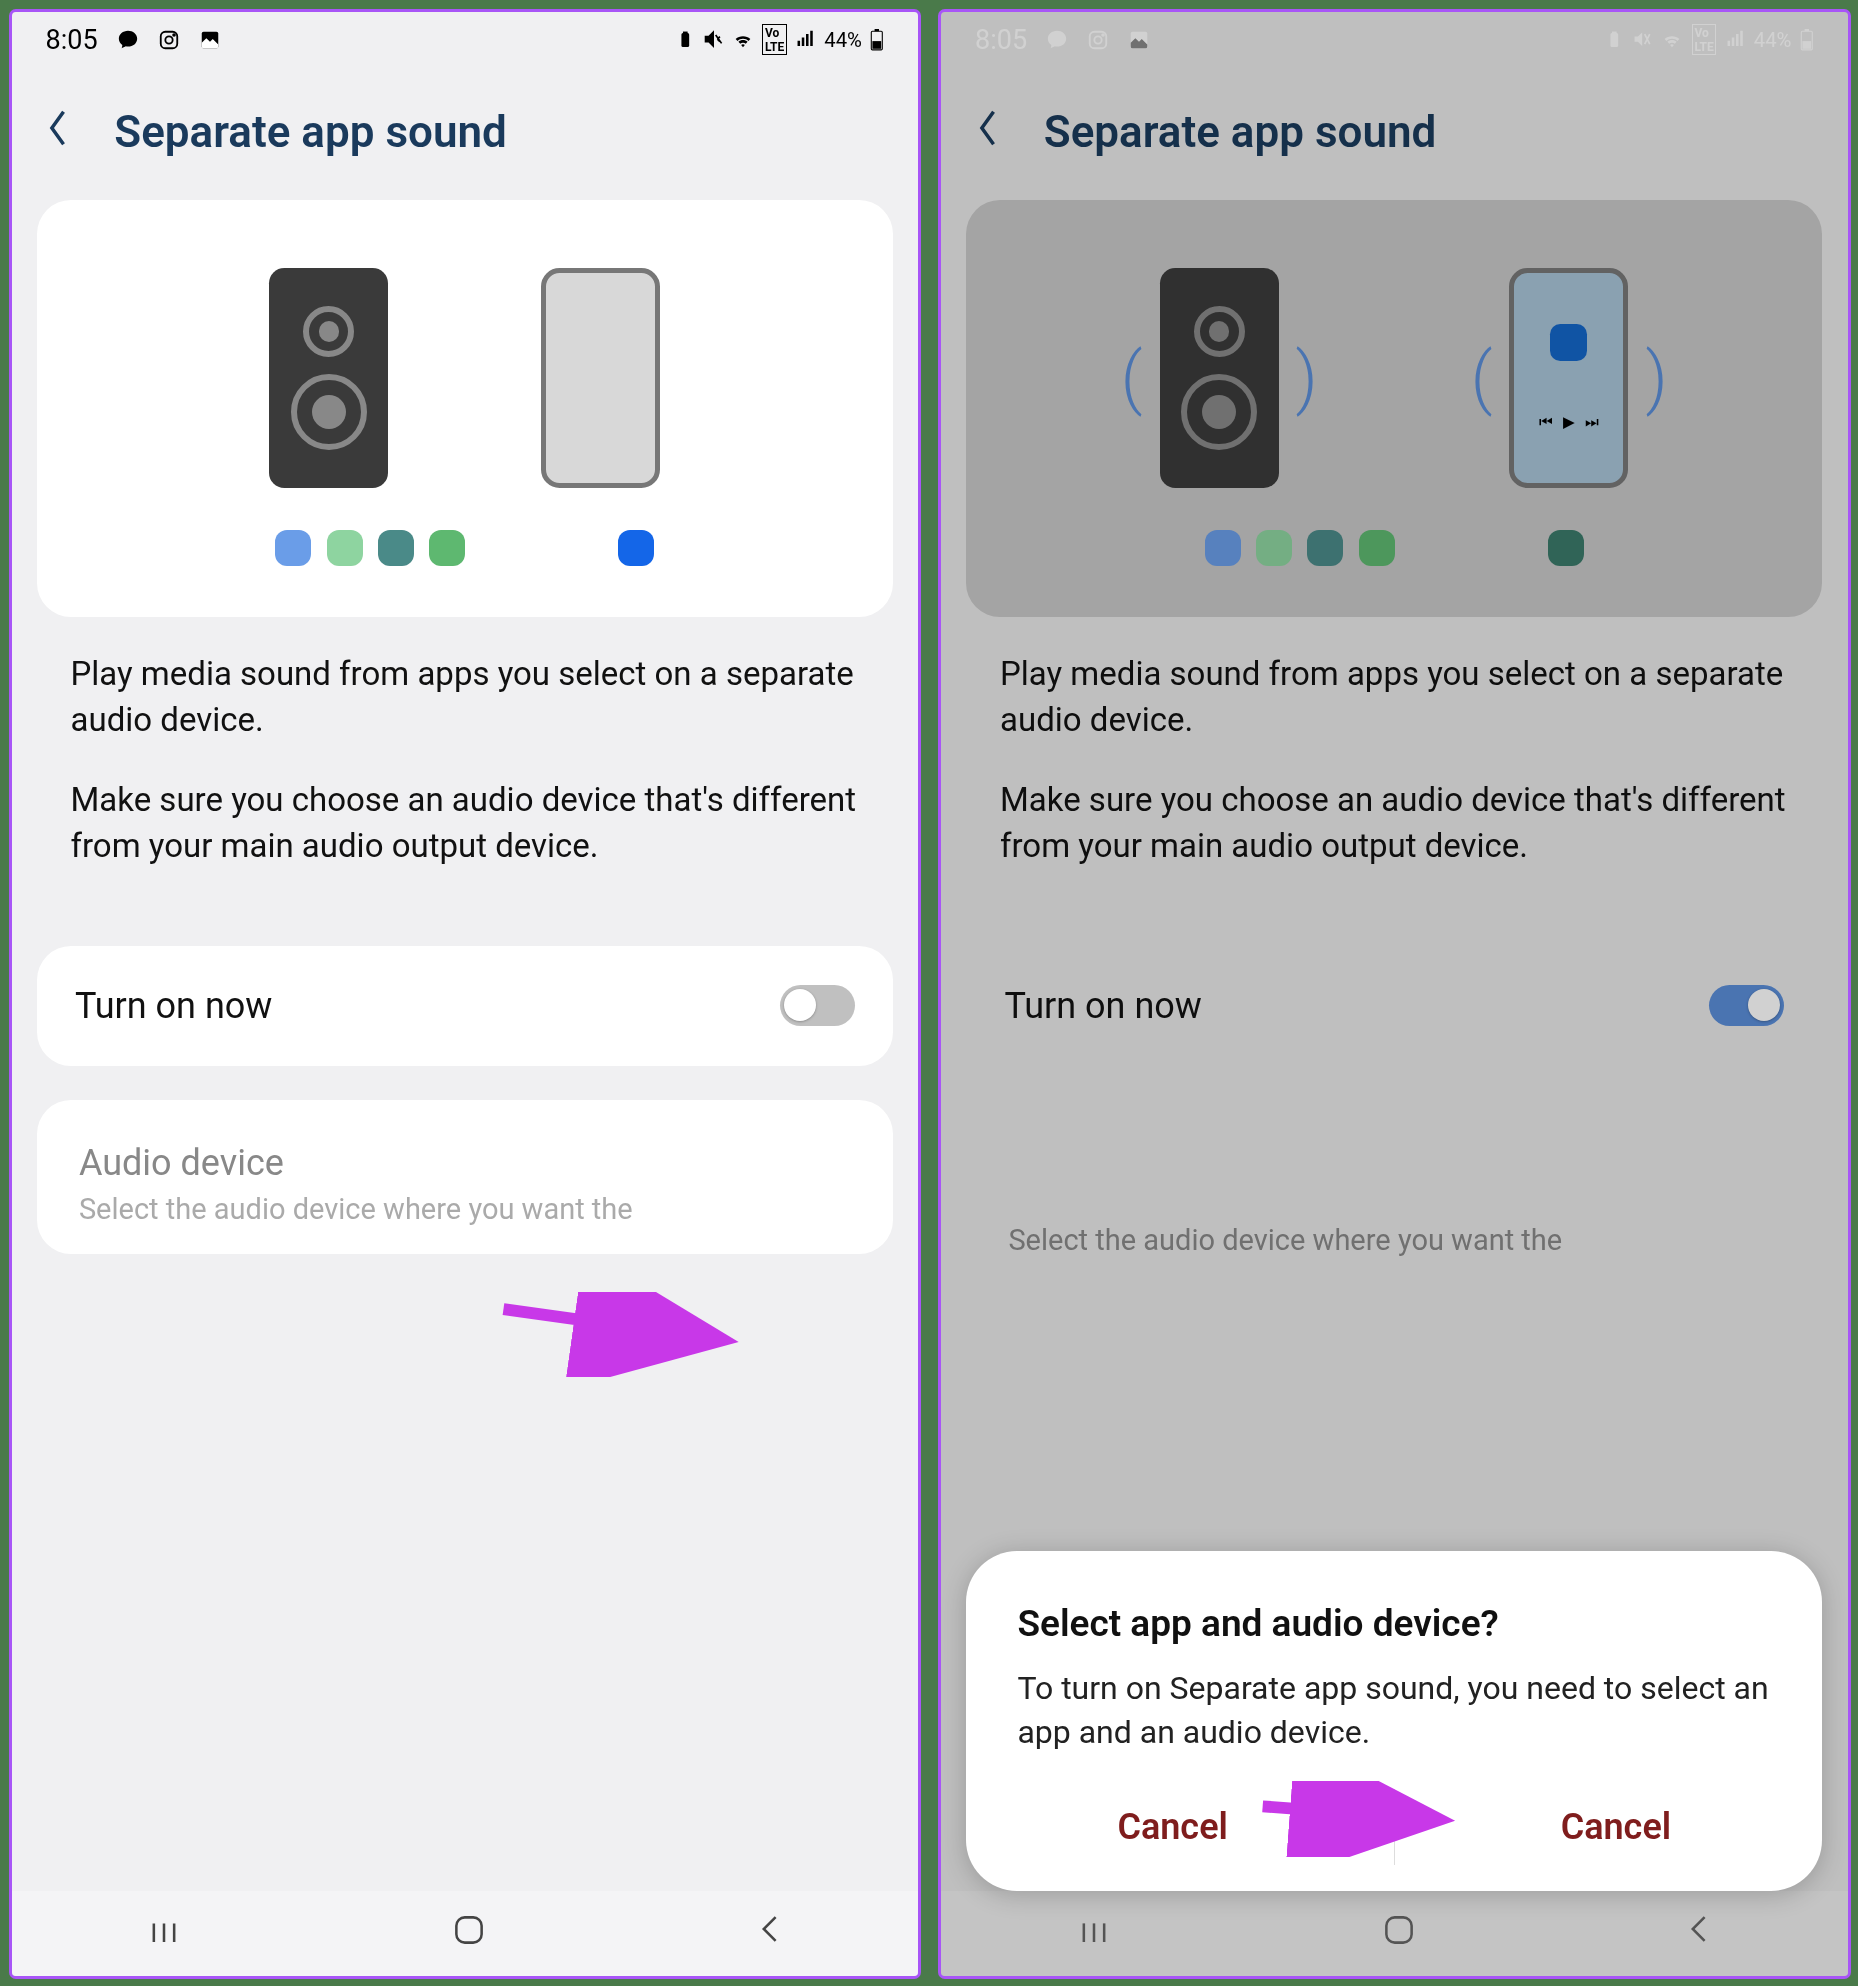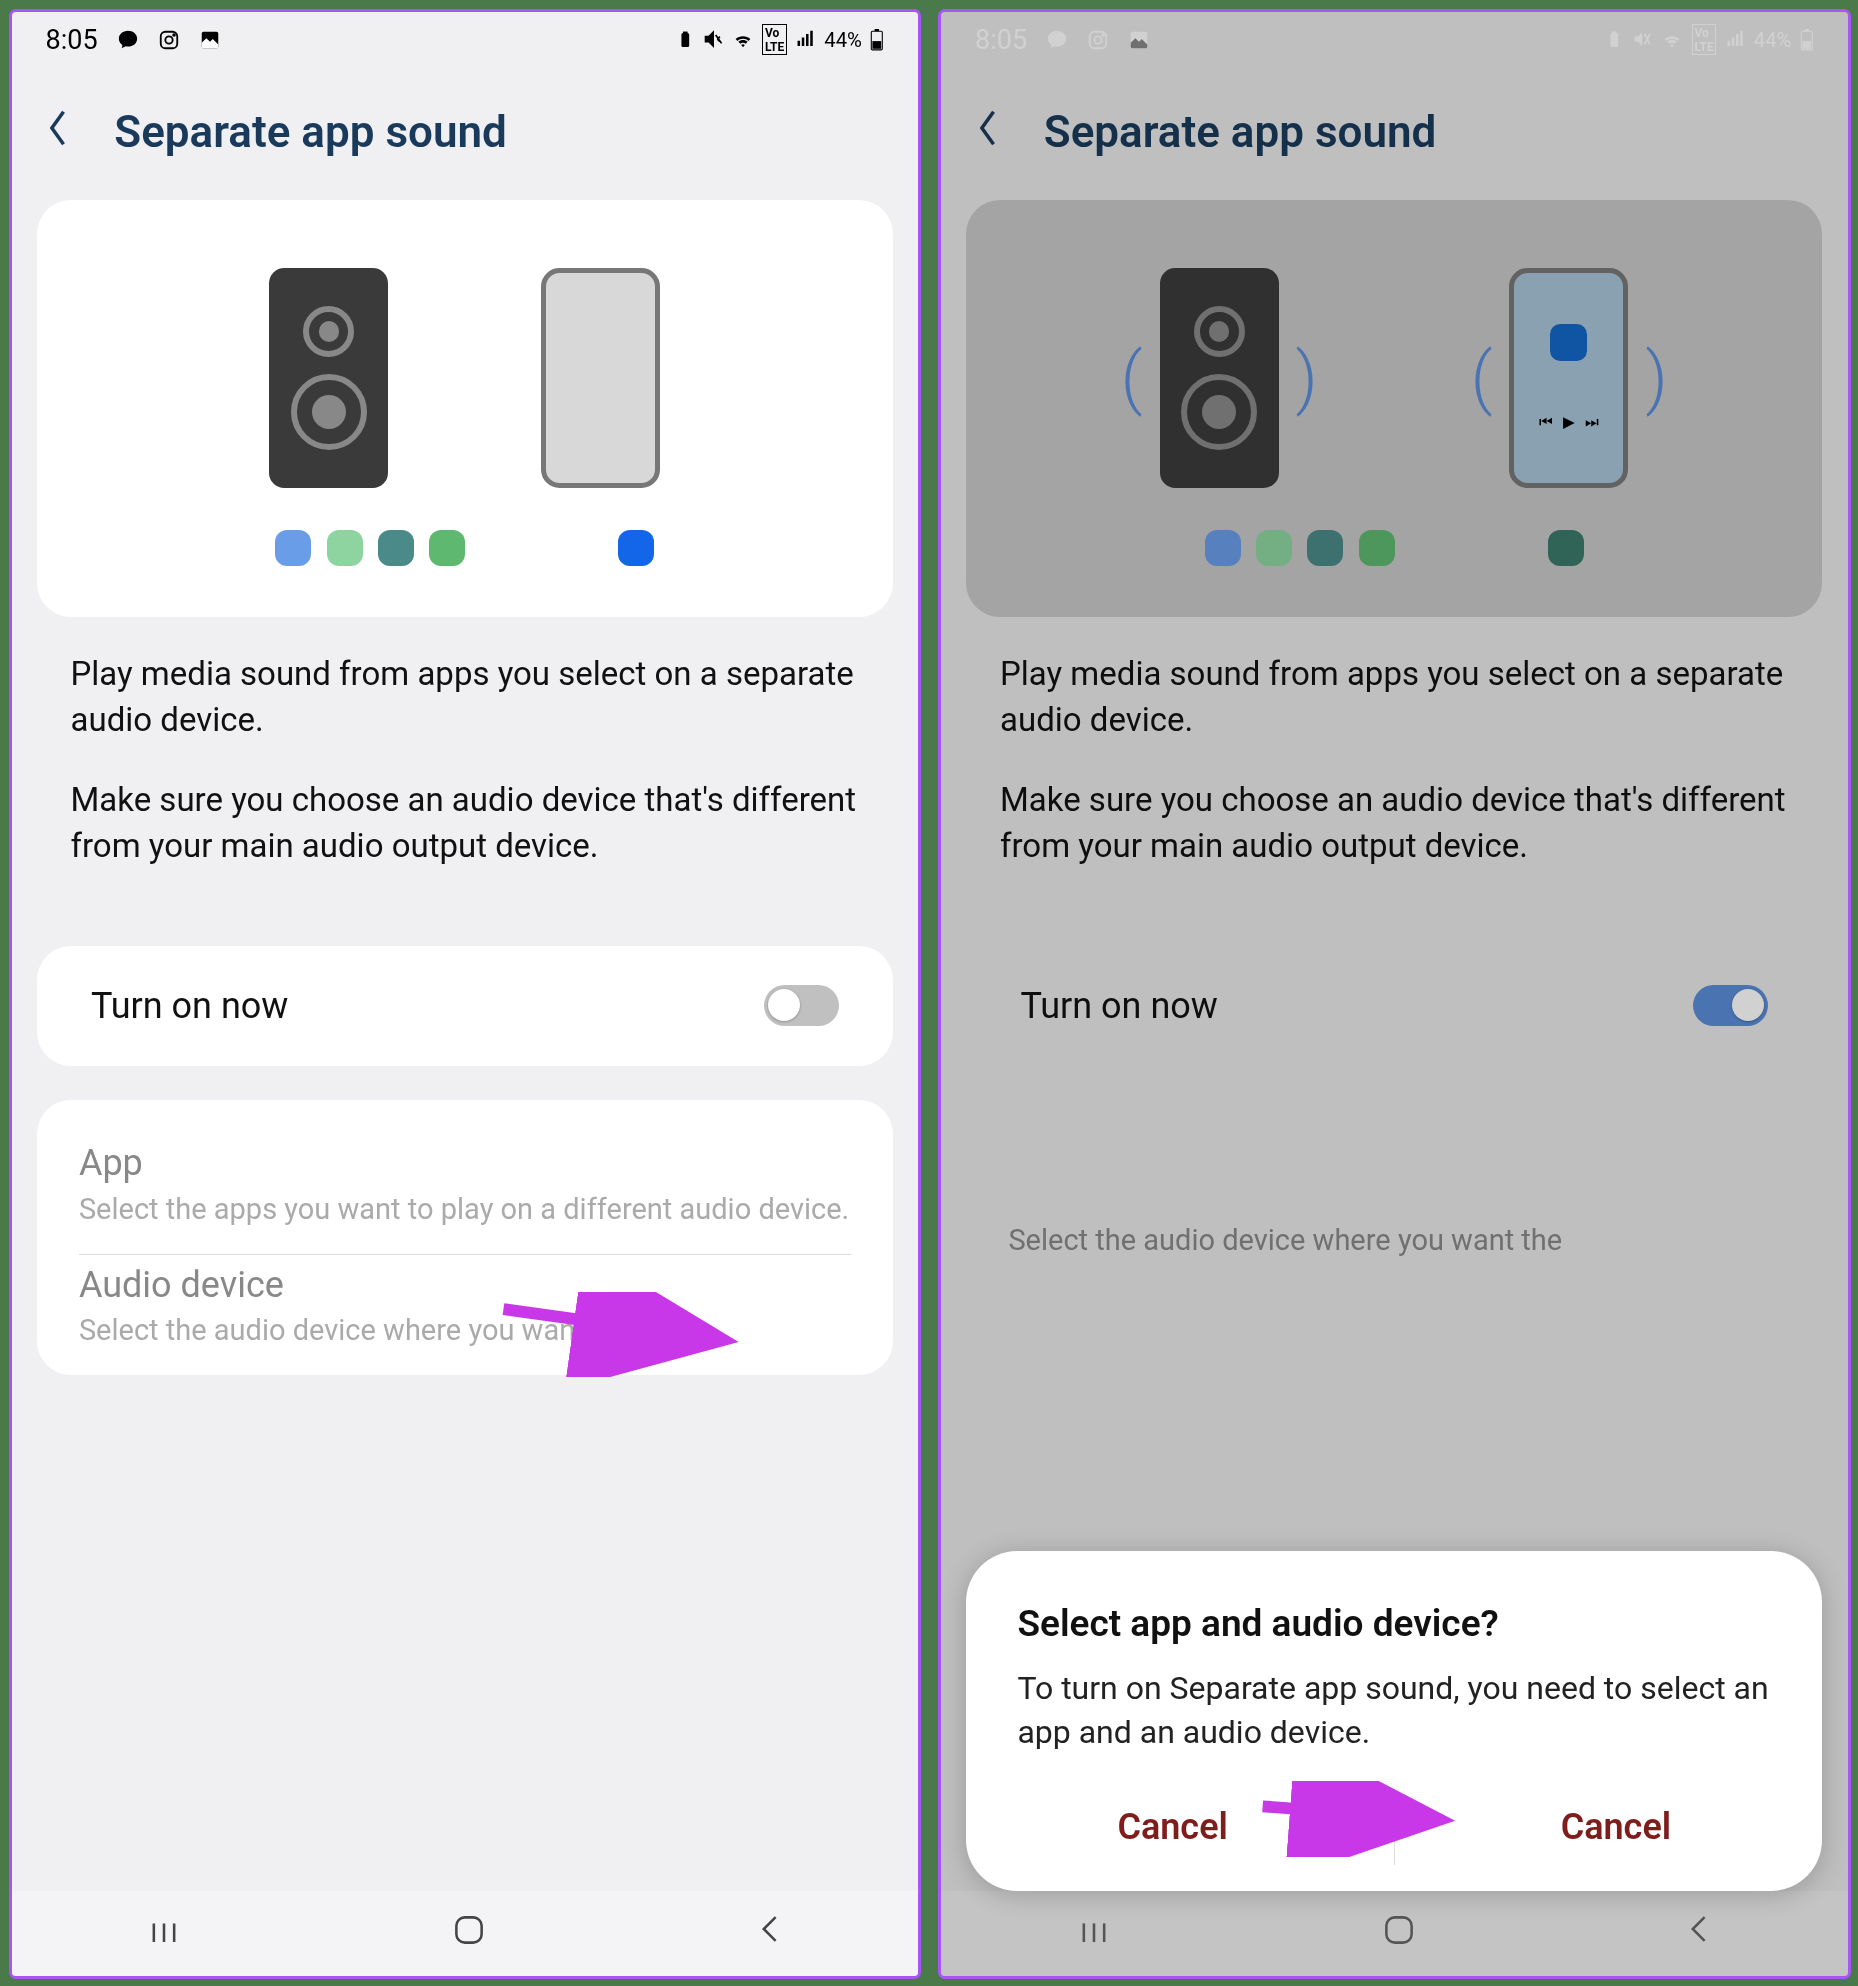--- a/index.html
+++ b/index.html
@@ -129,21 +129,21 @@
       line-height: 1.4;
       color: #111;
     }
     .description p { margin-bottom: 34px; }
     
     
     .toggle-card {
       background: #fff;
       border-radius: 34px;
       margin: 0 25.4px 34px;
-      padding: 39px 54px;
+      padding: 39px 38px;
       display: flex;
       justify-content: space-between;
       align-items: center;
     }
     .dimmed .toggle-card { background: transparent; border-radius: 0; margin-bottom: 0; padding-bottom: 17px; }
     .toggle-label { font-size: 36px; color: #111; }
     .toggle-switch {
       width: 75px; height: 41px;
       background: #c0c0c0;
       border-radius: 25.4px;
@@ -325,24 +325,20 @@
     <svg class="arrow-annotation" style="left:483px;top:1280px;" width="271" height="85" viewBox="0 0 320 100">
       <defs>
           <marker id="ah1" markerWidth="14" markerHeight="12" refX="12" refY="6" orient="auto">
             <path d="M0,0 L14,6 L0,12 z" fill="#c838e8"></path>
           </marker>
         </defs>
       <line x1="10" y1="20" x2="260" y2="55" stroke="#c838e8" stroke-width="14" marker-end="url(#ah1)"></line>
     </svg>
 
     <div class="options-card">
-      <div class="option-item">
-        <div class="option-title">App</div>
-        <div class="option-desc">Select the apps you want to play on a different audio device.</div>
-      </div>
       <div class="option-item" style="border:none;">
         <div class="option-title">Audio device</div>
         <div class="option-desc">Select the audio device where you want the</div>
       </div>
     </div>
 
     <div class="nav-bar">
       <span class="nav-btn">
         <svg width="34" height="25.4" viewBox="0 0 40 30" stroke="#444" stroke-width="3">
             <line x1="8" y1="4" x2="8" y2="26"></line>

